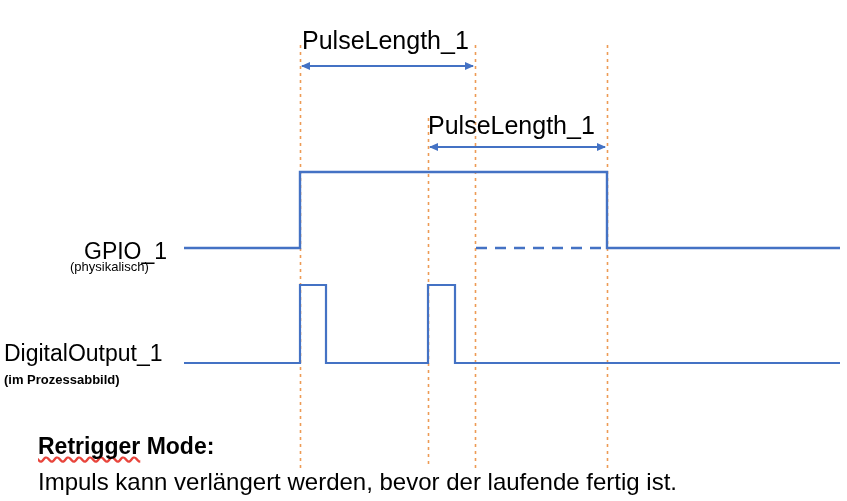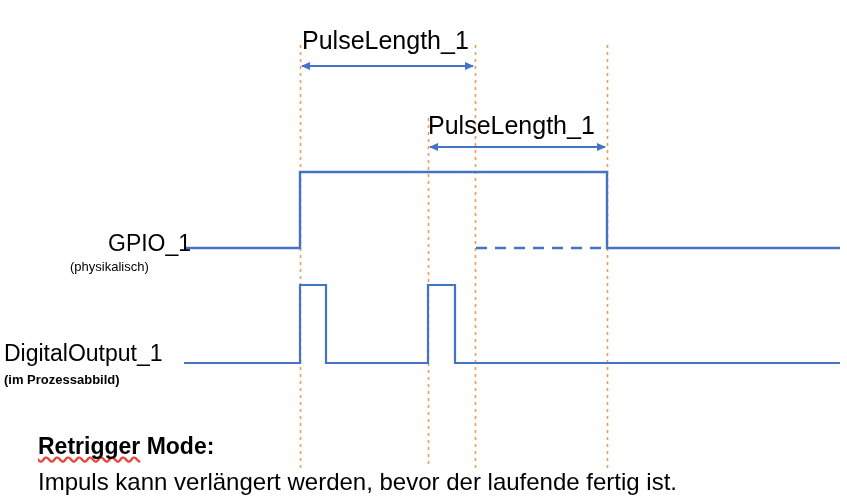--- a/index.html
+++ b/index.html
@@ -35,21 +35,21 @@
     font-size: 23px;
     line-height: 1;
     color: #000;
   }
   .sig-label-sub {
     font-size: 13px;
     line-height: 1;
     color: #000;
   }
 
-  #label-gpio-main   { left: 84px;  top: 232px; margin-left: 24px; }
+  #label-gpio-main   { left: 84px;  top: 240px; }
   #label-gpio-sub    { left: 70px;  top: 260px; }
   #label-dout-main   { left: 4px;   top: 342px; text-align: center; }
   #label-dout-sub    { left: 4px;   top: 373px; font-weight: bold; }
 
   .pulse-label {
     font-size: 25px;
     line-height: 1;
     color: #000;
   }
   #pulse-label-1 { left: 302px; top: 28px; }

